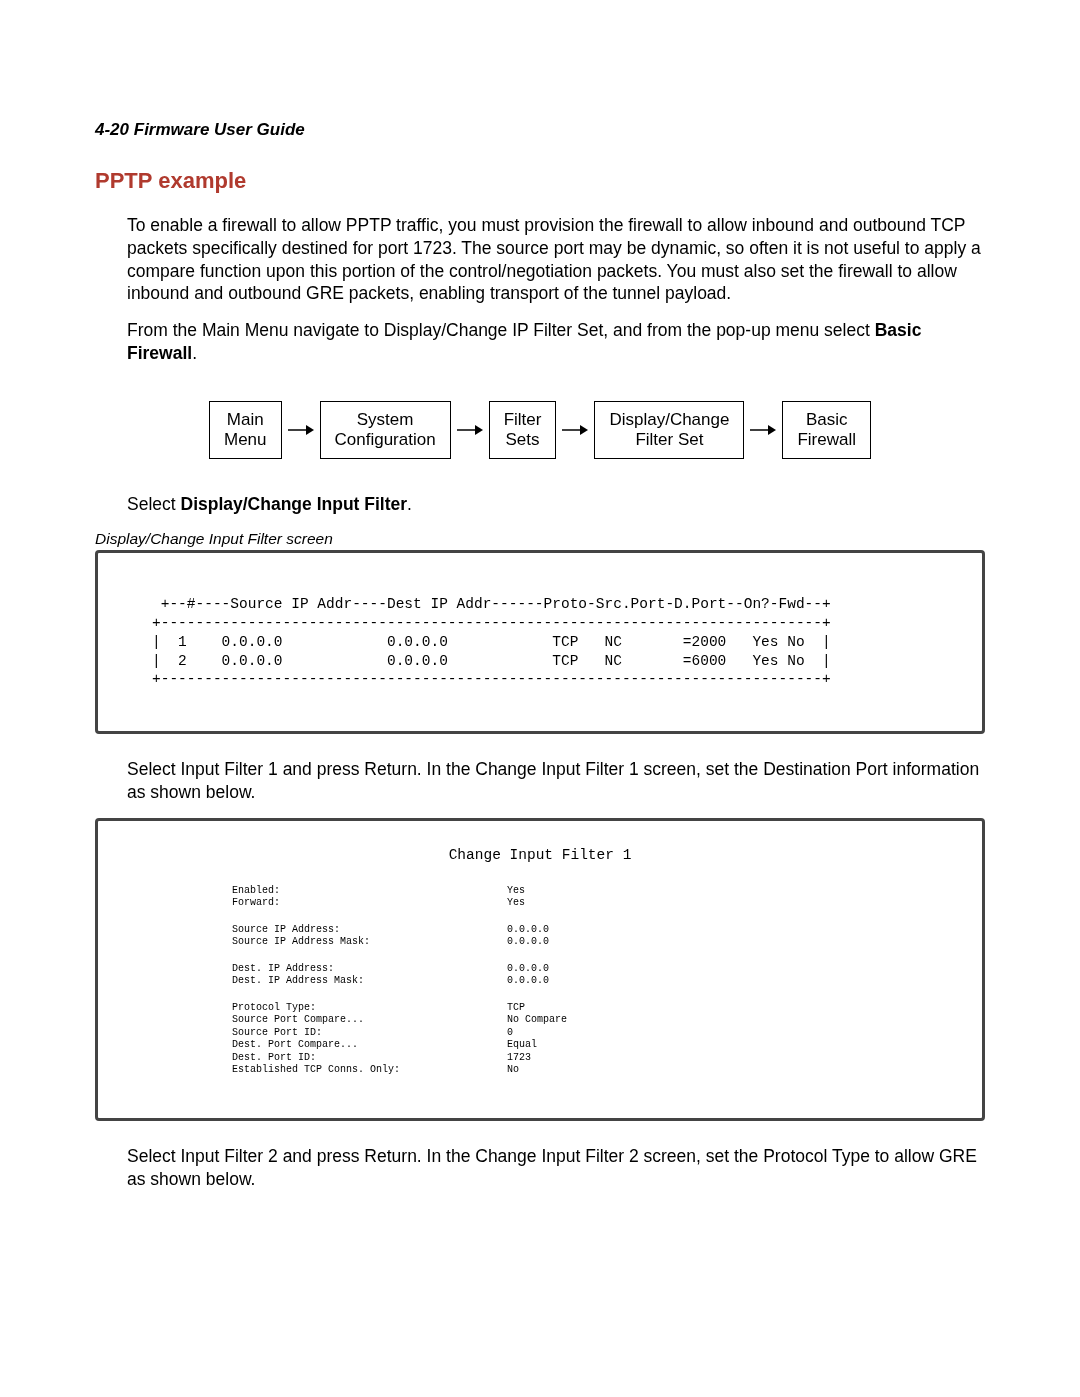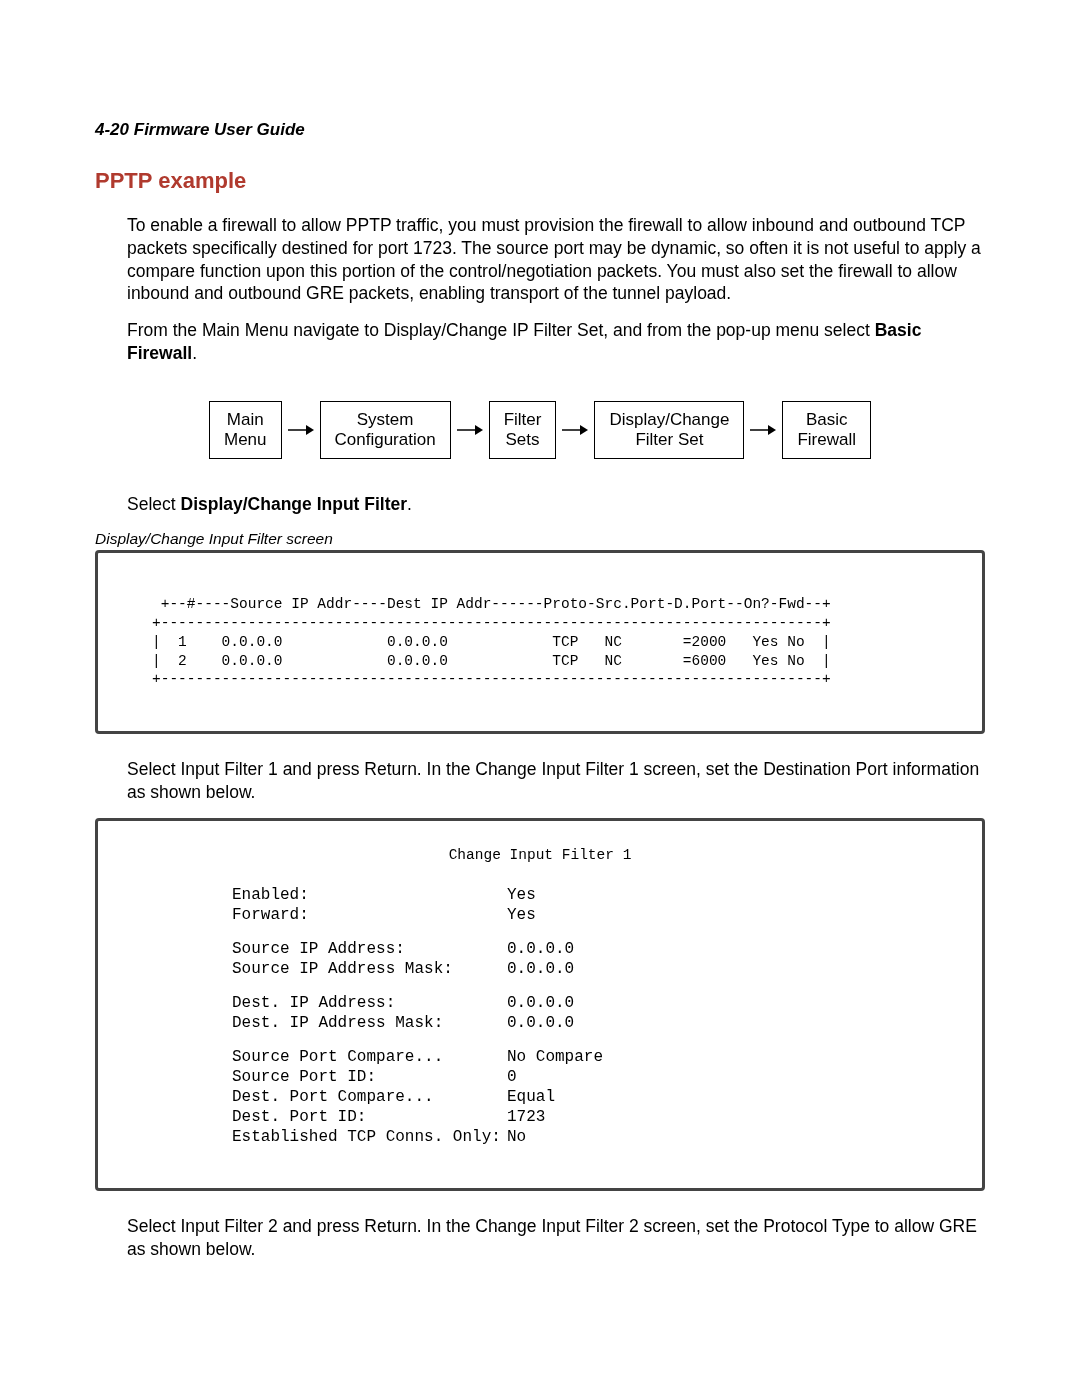--- a/index.html
+++ b/index.html
@@ -89,21 +89,21 @@
   }
   .term-title {
     text-align: center;
     font-family: "Courier New", Courier, monospace;
     font-size: 14.5px;
     margin-bottom: 22px;
   }
   .term-row {
     display: flex;
     font-family: "Courier New", Courier, monospace;
-    font-size: 16px;
+    font-size: 10px;
     line-height: 1.25;
     margin-left: 98px;
   }
   .term-label {
     width: 275px;
   }
   .term-val {
   }
   .term-group-gap {
     height: 14px;
@@ -214,20 +214,24 @@
       <div class="term-label">Dest. IP Address:</div>
       <div class="term-val">0.0.0.0</div>
     </div>
     <div class="term-row">
       <div class="term-label">Dest. IP Address Mask:</div>
       <div class="term-val">0.0.0.0</div>
     </div>
     <div class="term-group-gap"></div>
 
     <div class="term-row">
+      <div class="term-label">Protocol Type:</div>
+      <div class="term-val">TCP</div>
+    </div>
+    <div class="term-row">
       <div class="term-label">Source Port Compare...</div>
       <div class="term-val">No Compare</div>
     </div>
     <div class="term-row">
       <div class="term-label">Source Port ID:</div>
       <div class="term-val">0</div>
     </div>
     <div class="term-row">
       <div class="term-label">Dest. Port Compare...</div>
       <div class="term-val">Equal</div>

